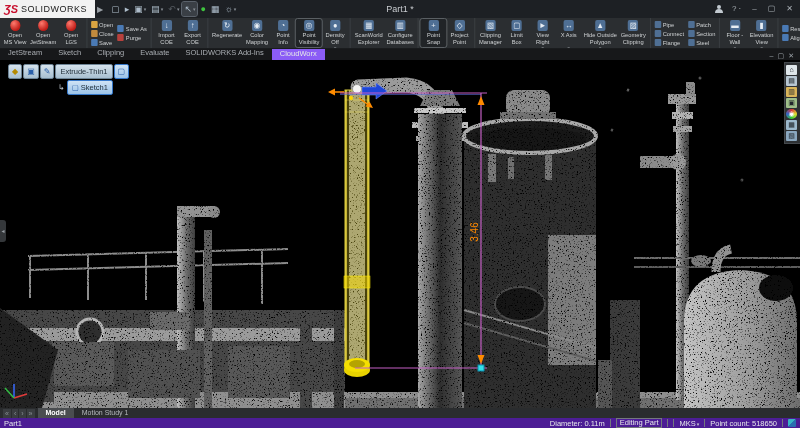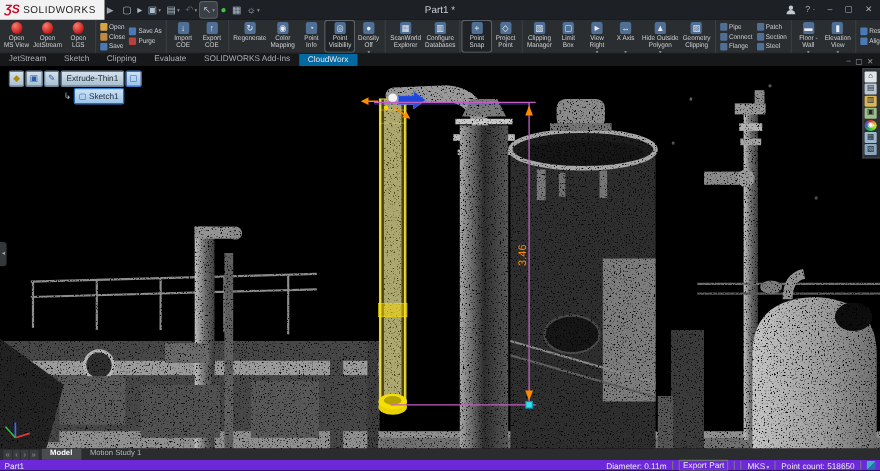--- a/index.html
+++ b/index.html
@@ -48,21 +48,21 @@
   .rlb{font-size:6.2px;line-height:1.12;color:#cfd2d4;text-align:center;margin-top:1px;white-space:nowrap;}
   .caret{font-size:5px;color:#9aa0a6;line-height:1;margin-top:0px;}
   .rstack{display:flex;flex-direction:column;justify-content:center;gap:1px;padding:0 2px;}
   .sitem{display:flex;align-items:center;gap:2px;height:8px;}
   .sic{width:7px;height:7px;border-radius:1px;flex:0 0 auto;}
   .slb{font-size:6.2px;color:#cfd2d4;white-space:nowrap;}
   
   .tabrow{position:absolute;top:48px;left:0;width:800px;height:12px;background:#17181a;
     display:flex;align-items:flex-end;z-index:28;}
   .rtab{font-size:7.5px;color:#a9adb2;padding:1px 8px 1px 8px;height:11px;line-height:11px;}
-  .rtab.active{background:#0369a1;color:#e4e6e8;border-top:1px solid #4a4e52;}
+  .rtab.active{background:#8b5cf6;color:#e4e6e8;border-top:1px solid #4a4e52;}
   .docwin{margin-left:auto;display:flex;gap:4px;padding-right:6px;}
   .docwin span{font-size:7px;color:#9aa0a6;}
   
   .viewport{position:absolute;top:60px;left:0;width:800px;height:348px;background:#000;overflow:hidden;}
   .viewport svg{position:absolute;top:0;left:0;}
   
   .bcrow{position:absolute;left:8px;top:4px;display:flex;align-items:center;gap:1px;z-index:5;}
   .chip{height:13px;display:flex;align-items:center;padding:0 4px;font-size:7.5px;color:#1d2b36;
     background:linear-gradient(#d5e2ec,#a8bfd0);border:1px solid #6d8496;border-radius:2px;}
   .chip.icon{padding:0 3px;font-size:8px;}
@@ -77,21 +77,21 @@
   .lhandle{position:absolute;left:0;top:160px;width:6px;height:22px;background:#34373a;
     border-radius:0 3px 3px 0;color:#9aa0a6;font-size:6px;line-height:22px;text-align:center;z-index:5;}
   
   .bottomtabs{position:absolute;top:408px;left:0;width:800px;height:10px;background:#2a2c2e;
     display:flex;align-items:center;z-index:30;}
   .navarrows{display:flex;gap:1px;padding:0 3px;}
   .navarrows span{font-size:7px;color:#8a9096;background:#3a3d40;padding:0 2px;line-height:9px;}
   .btab{font-size:7px;color:#b4b8bc;padding:0 8px;height:10px;line-height:10px;}
   .btab.active{background:#4a4d50;color:#fff;font-weight:bold;}
   
-  .statusbar{position:absolute;top:418px;left:0;width:800px;height:10px;background:#6d28d9;
+  .statusbar{position:absolute;top:418px;left:0;width:800px;height:10px;background:#4c1d95;
     display:flex;align-items:center;font-size:7.5px;color:#e6e8ea;z-index:30;}
   .sb-left{padding-left:4px;}
   .sb-right{margin-left:auto;display:flex;align-items:center;gap:5px;padding-right:4px;}
   .sbsep{width:1px;height:8px;background:#74787e;}
   .sb-chip{border:1px solid #74787e;padding:0 3px;line-height:8px;height:8px;}
   .sbicon{width:8px;height:8px;border-radius:1px;background:linear-gradient(135deg,#39b3c4 50%,#2a6fb0 50%);}
   .dd{font-size:5px;color:#c9ccd0;margin-left:1px;}
 </style>
 </head>
 <body>
@@ -597,21 +597,21 @@
         <span class="btab active">Model</span>
         <span class="btab">Motion Study 1</span>
       </span>
   </div>
 
   <div class="statusbar">
     <span class="sb-left">Part1</span>
     <div class="sb-right">
       <span>Diameter: 0.11m</span>
       <span class="sbsep"></span>
-      <span class="sb-chip">Export Part</span>
+      <span class="sb-chip">Editing Part</span>
       <span class="sbsep"></span>
         <span class="sbsep"></span>
       <span><span>MKS</span><span class="dd">▾</span></span>
       <span class="sbsep"></span>
       <span>Point count: 518650</span>
       <span class="sbsep"></span>
       <span class="sbicon"></span>
     </div>
   </div>
 </div>

